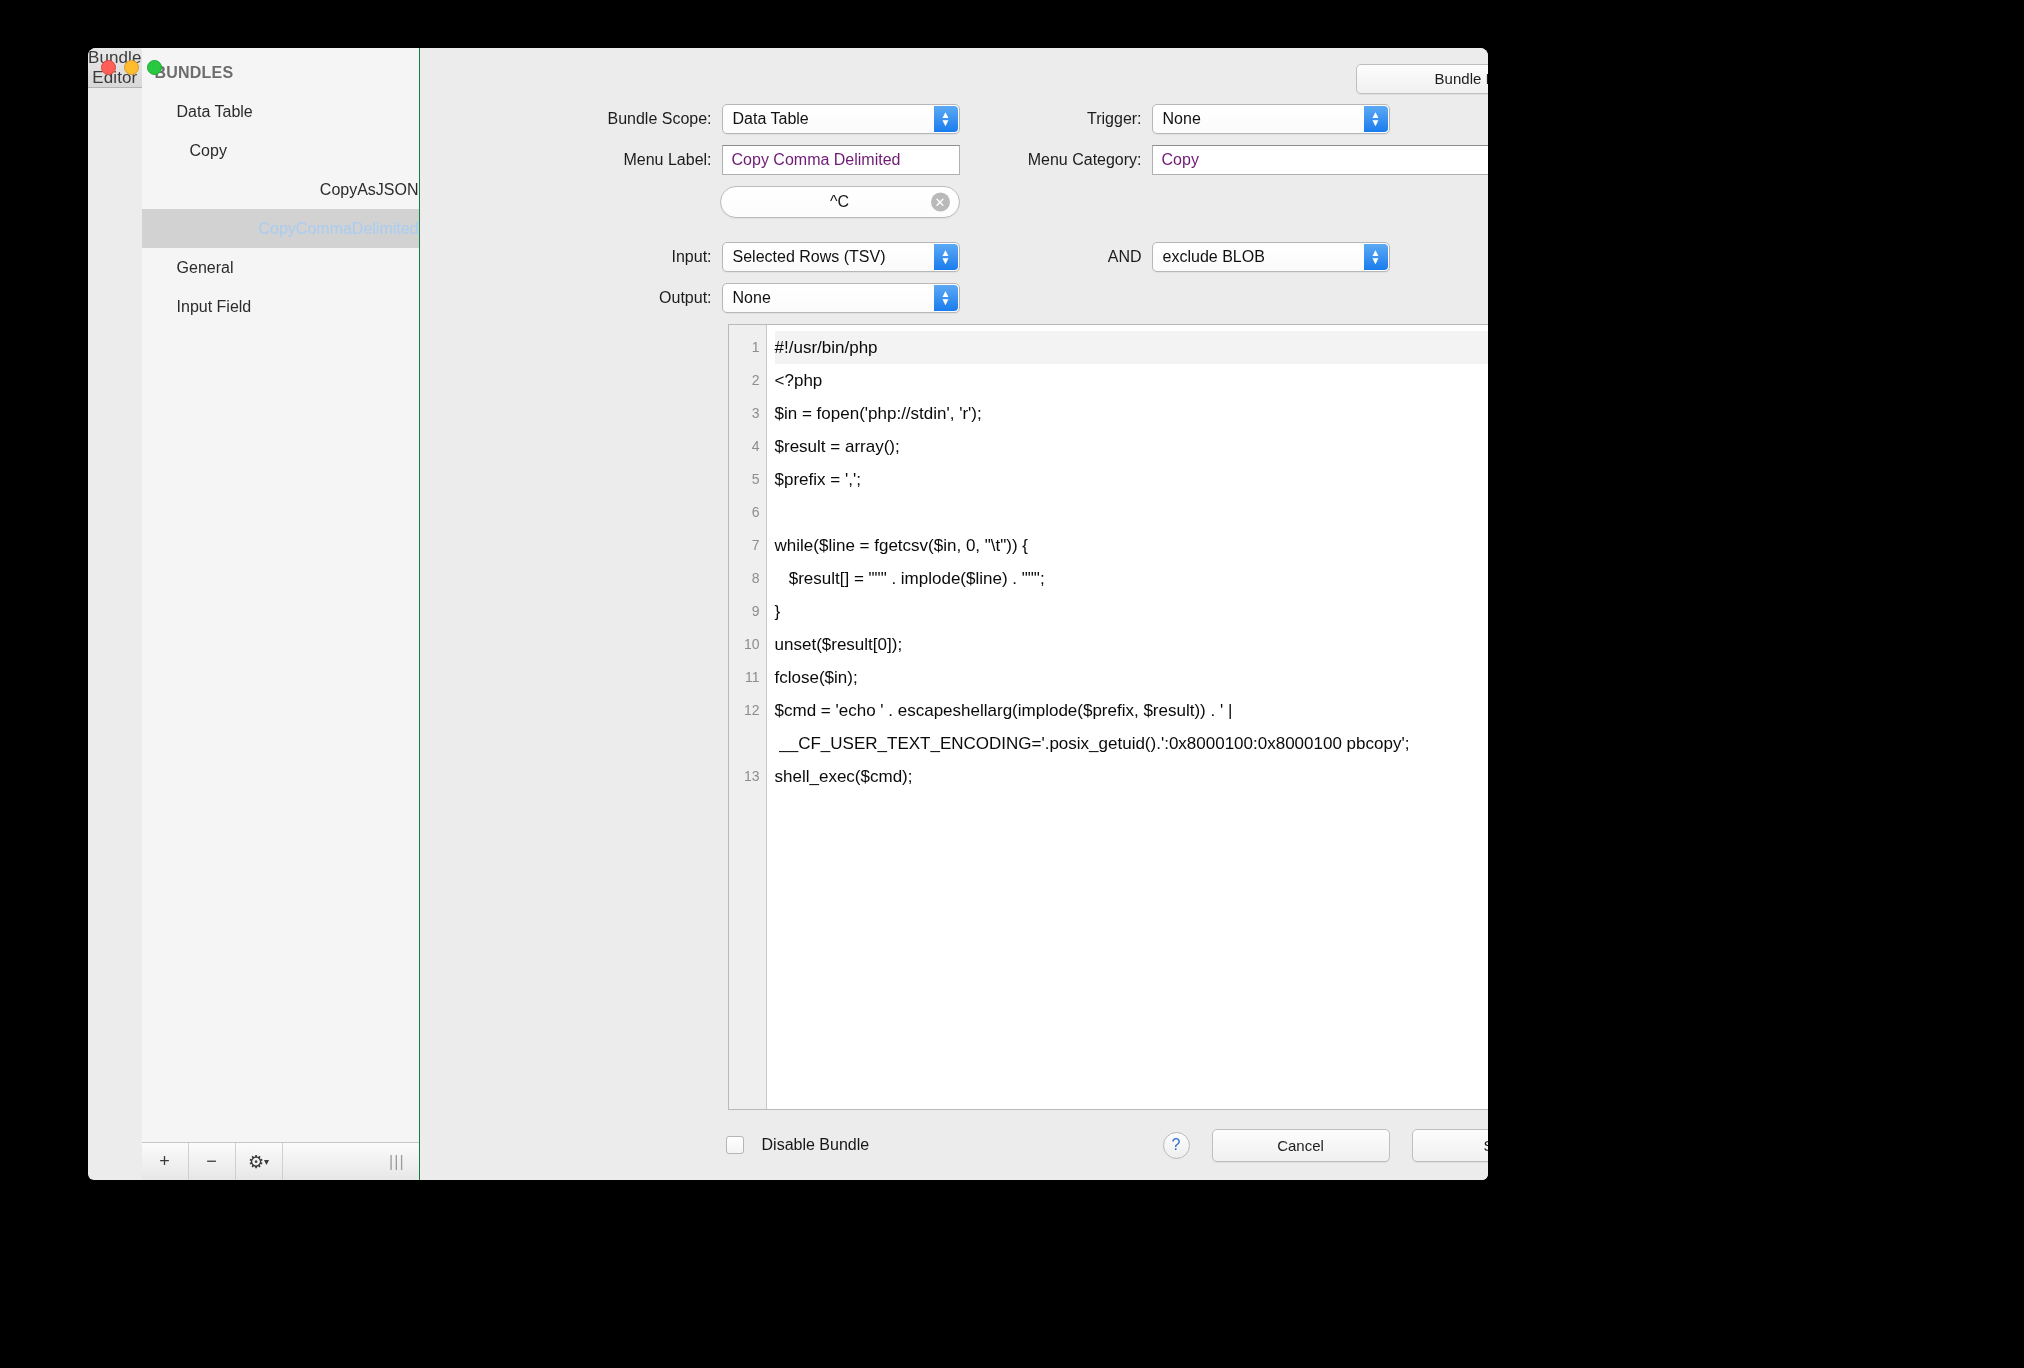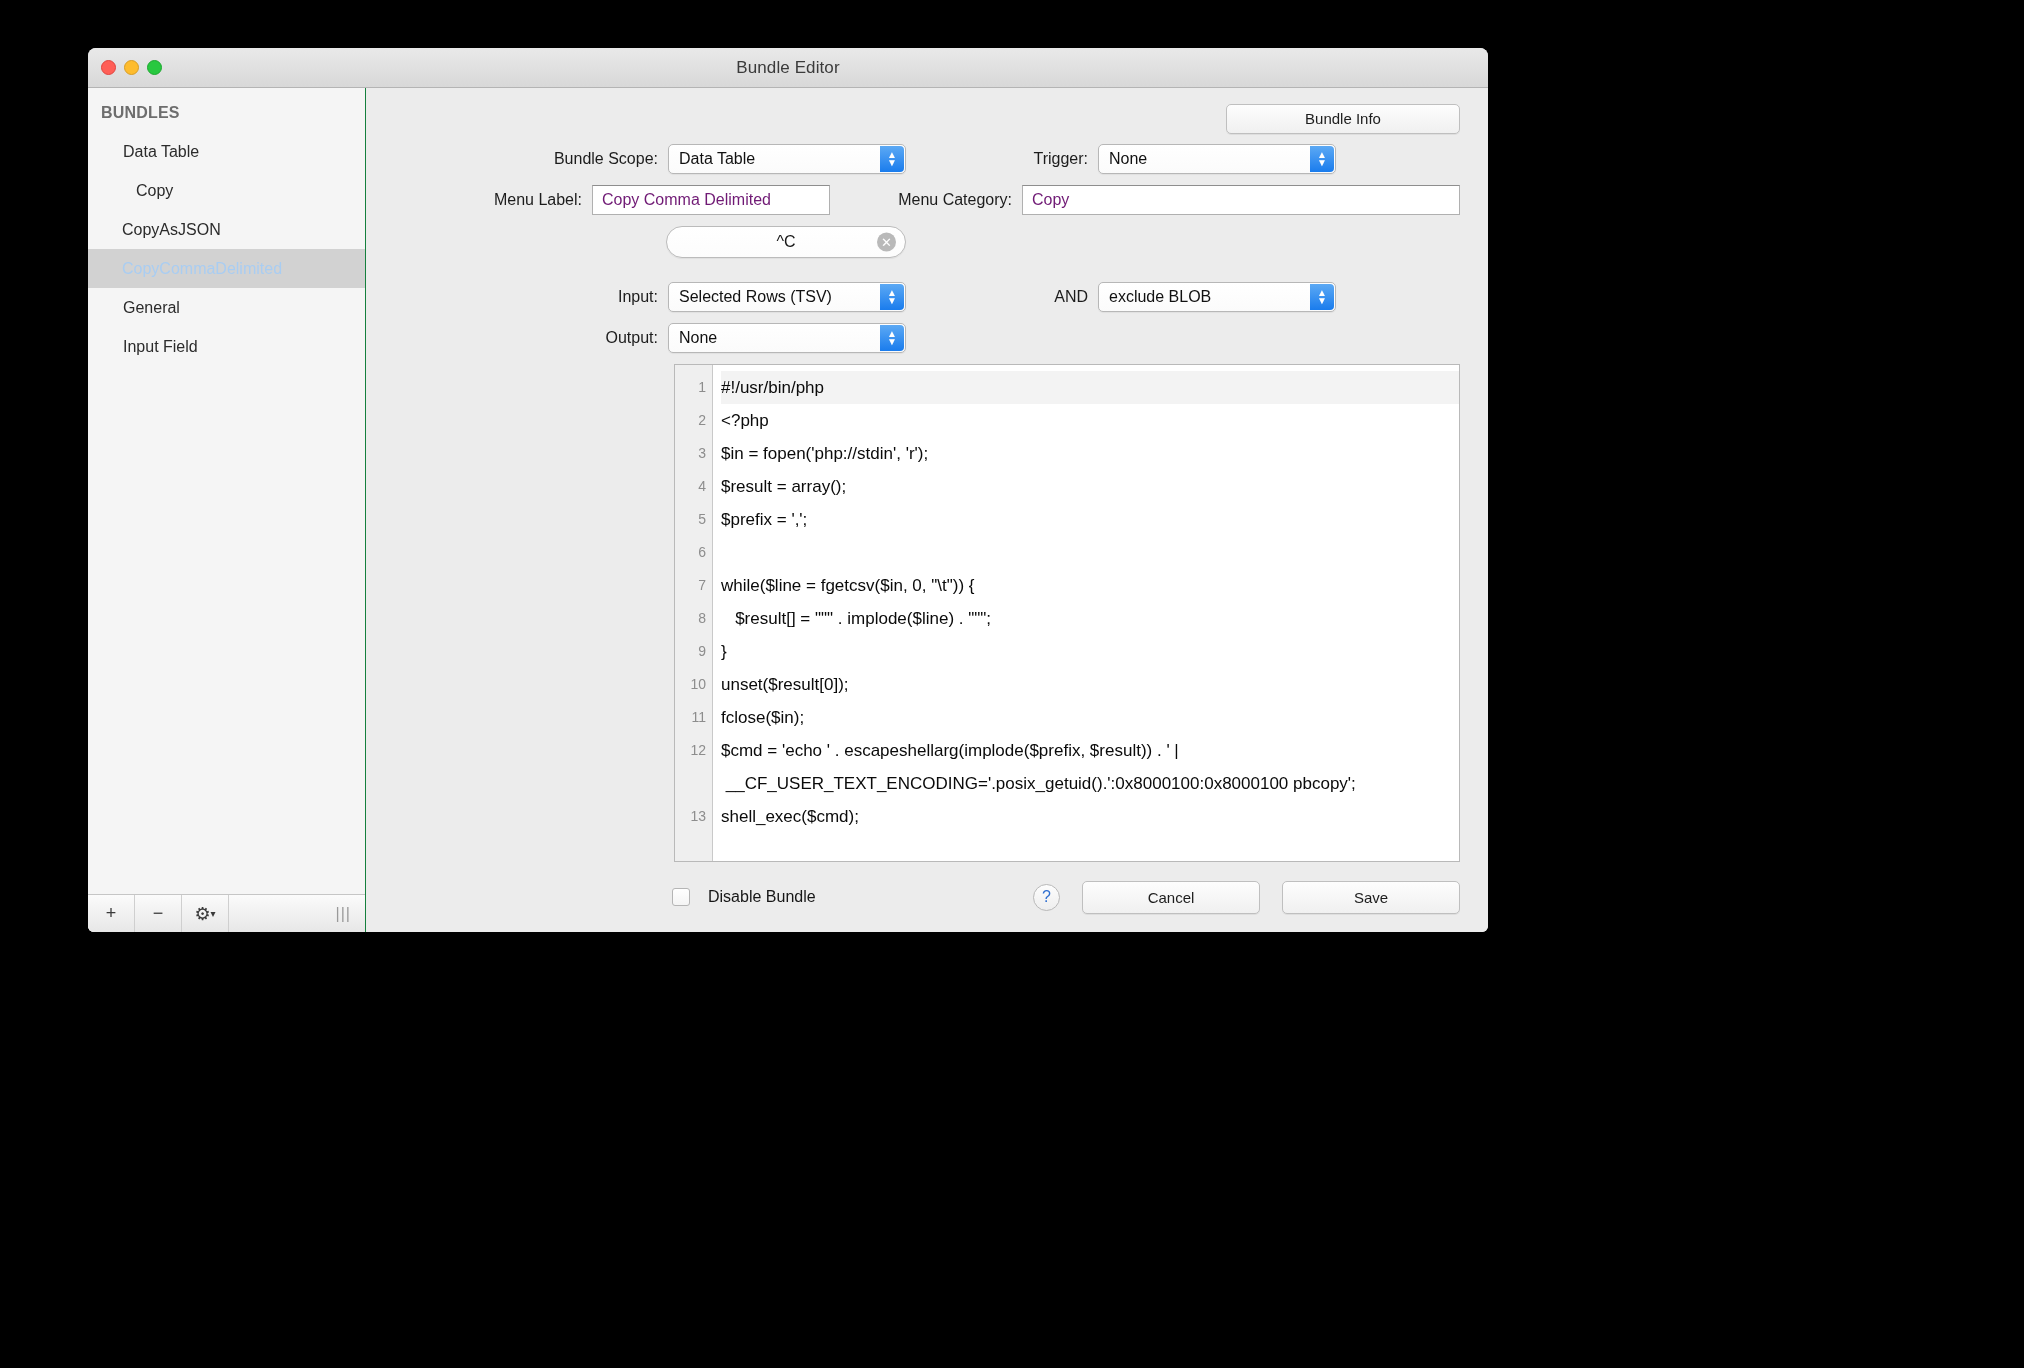--- a/index.html
+++ b/index.html
@@ -6,27 +6,27 @@
   html, body {
     margin: 0; padding: 0;
     width: 2024px; height: 1368px;
     background: #000;
     font-family: "Liberation Sans", sans-serif;
     -webkit-font-smoothing: antialiased;
   }
   #window {
     position: absolute;
     left: 88px; top: 48px;
-    width: 1400px; height: 884px;
+    width: 1400px; height: 1132px;
     background: #ececec;
     border-radius: 8px 8px 6px 6px;
     box-shadow: 0 6px 26px rgba(0,0,0,0.55);
     overflow: hidden;
     display: flex;
-    flex-direction: column;
+    flex-direction: row;
   }
   
   #titlebar {
     height: 40px;
     flex: 0 0 40px;
     background: linear-gradient(#e9e9e9, #d8d8d8);
     border-bottom: 1px solid #b4b4b4;
     position: relative;
     display: flex;
     align-items: center;
@@ -58,21 +58,21 @@
     padding: 6px 0 10px 13px;
     letter-spacing: 0.2px;
   }
   .side-row {
     font-size: 16px; color: #2b2b2b;
     height: 39px; line-height: 39px;
     padding-left: 13px; white-space: nowrap; overflow: hidden;
   }
   .side-row.lvl1 { padding-left: 35px; }
   .side-row.lvl2 { padding-left: 48px; }
-  .side-row.lvl3 { padding-left: 34px; }
+  .side-row.lvl3 { padding-left: 34px; text-align: right; }
   .side-row.selected { background: #d2d2d2; color: #a9cdf2; }
   #sidebar-footer {
     flex: 0 0 38px; height: 38px;
     display: flex; align-items: stretch;
     background: linear-gradient(#fbfbfb, #e7e7e7);
     border-top: 1px solid #c6c6c6;
   }
   .foot-btn {
     width: 47px;
     display: flex; align-items: center; justify-content: center;

